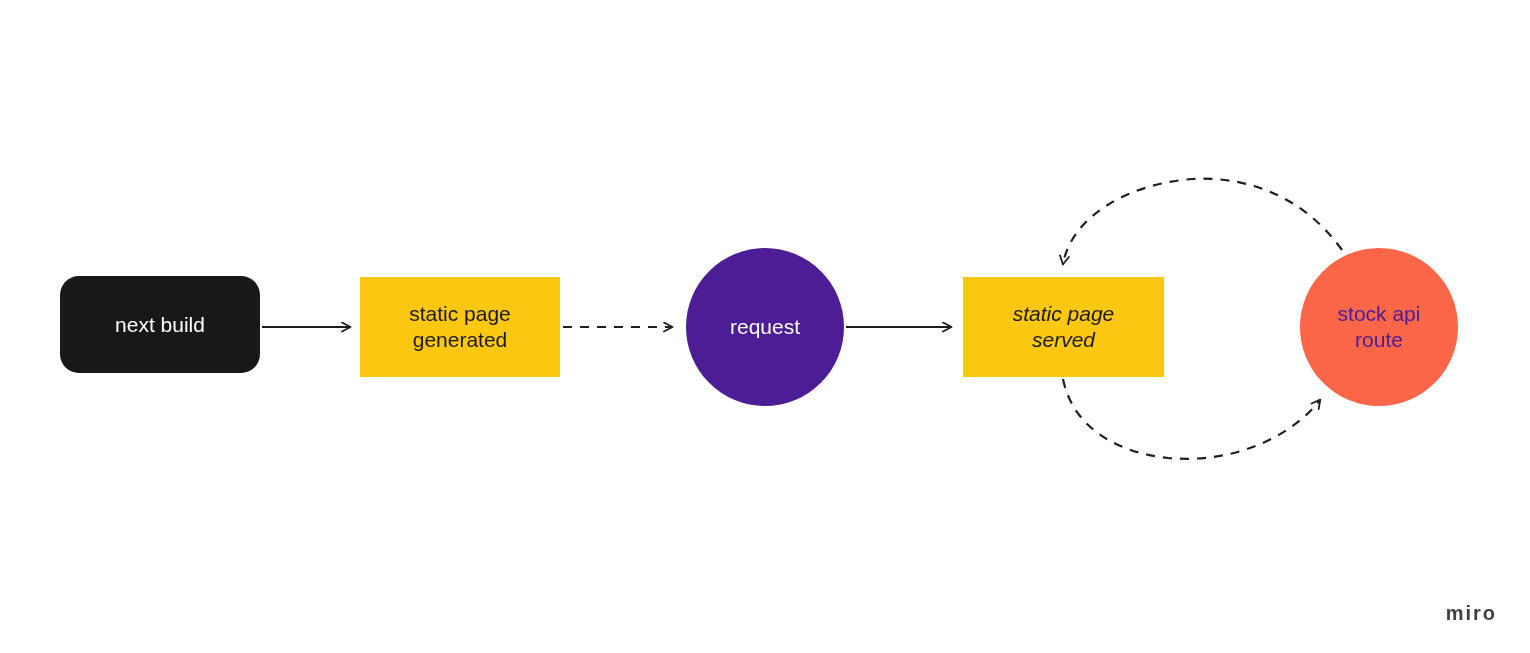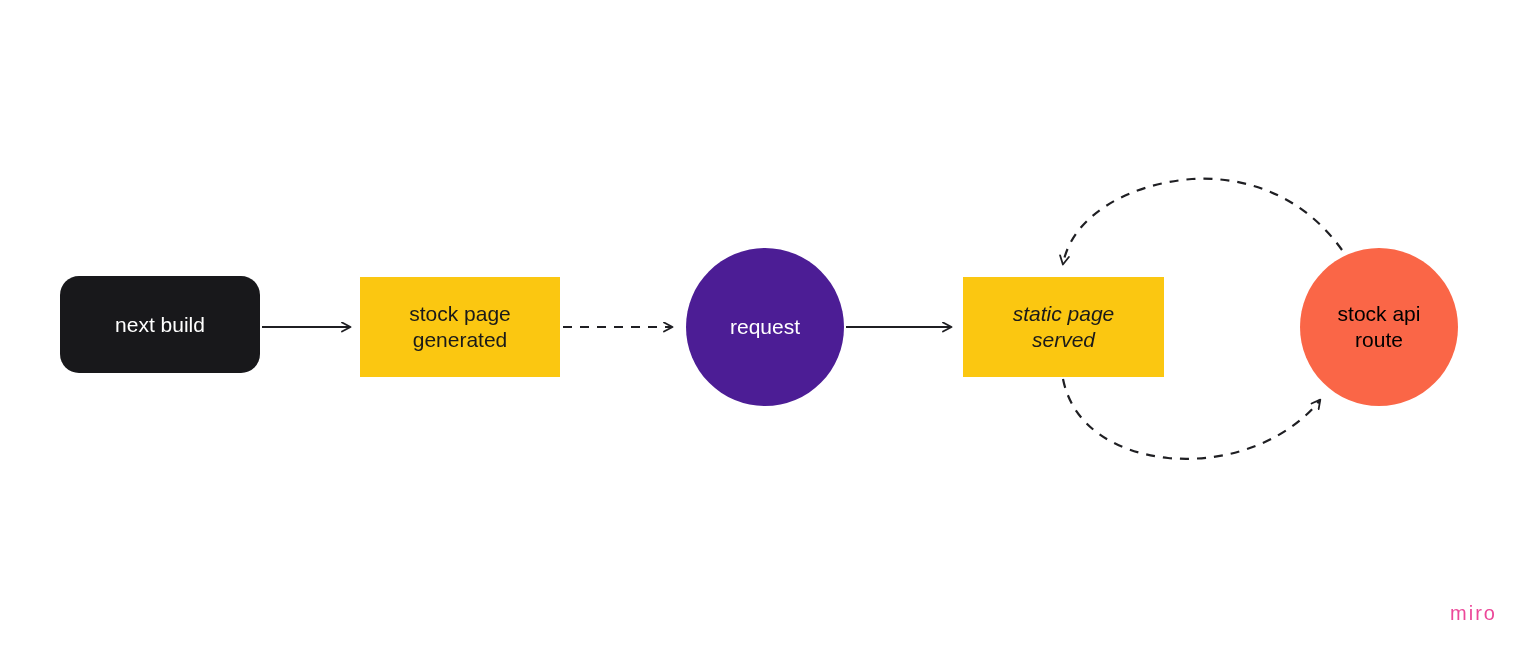--- a/index.html
+++ b/index.html
@@ -70,22 +70,22 @@
     height: 158px;
     border-radius: 50%;
     padding: 0 26px;
   }
   .watermark {
     position: absolute;
     right: 33px;
     bottom: 28px;
     font-size: 20px;
     letter-spacing: 2px;
-    font-weight: 400;
-    color: #ec4899;
+    font-weight: 700;
+    color: #404040;
     user-select: none;
   }
 </style>
 </head>
 <body>
 
 <div class="canvas">
 
   <svg class="edges-layer" width="1530" height="653" viewBox="0 0 1530 653">
     <defs>
@@ -103,30 +103,30 @@
     <path d="M 1342 250 C 1302 194, 1244 176, 1192 179 C 1128 184, 1072 216, 1063 264" fill="none" stroke="#1f1f23" stroke-width="2.2" stroke-dasharray="9 8" marker-end="url(#arrow-open)"></path>
 
     <path d="M 1063 379 C 1072 424, 1112 452, 1168 458 C 1235 464, 1292 436, 1320 400" fill="none" stroke="#1f1f23" stroke-width="2.2" stroke-dasharray="9 8" marker-end="url(#arrow-open)"></path>
   </svg>
 
   <div class="node node-rounded" style="background: rgb(24, 24, 27); color: rgb(255, 255, 255);">
     <span>next build</span>
   </div>
 
   <div class="node node-rect-1" style="background: rgb(251, 199, 17); color: rgb(26, 26, 26);">
-    <span>stock page generated</span>
+    <span>static page generated</span>
   </div>
 
   <div class="node node-circle-1" style="background: #4c1d95; color: rgb(255, 255, 255);">
     <span>request</span>
   </div>
 
   <div class="node node-rect-2" style="background: rgb(251, 199, 17); color: rgb(26, 26, 26);">
     <span>static page served</span>
   </div>
 
-  <div class="node node-circle-2" style="background: rgb(250, 102, 71); color: #000000; text-align: center;">
+  <div class="node node-circle-2" style="background: rgb(250, 102, 71); color: #4c1d95; text-align: center;">
     <span>stock api route</span>
   </div>
 
   <div class="watermark">miro</div>
 
 </div>
 
 </body></html>

